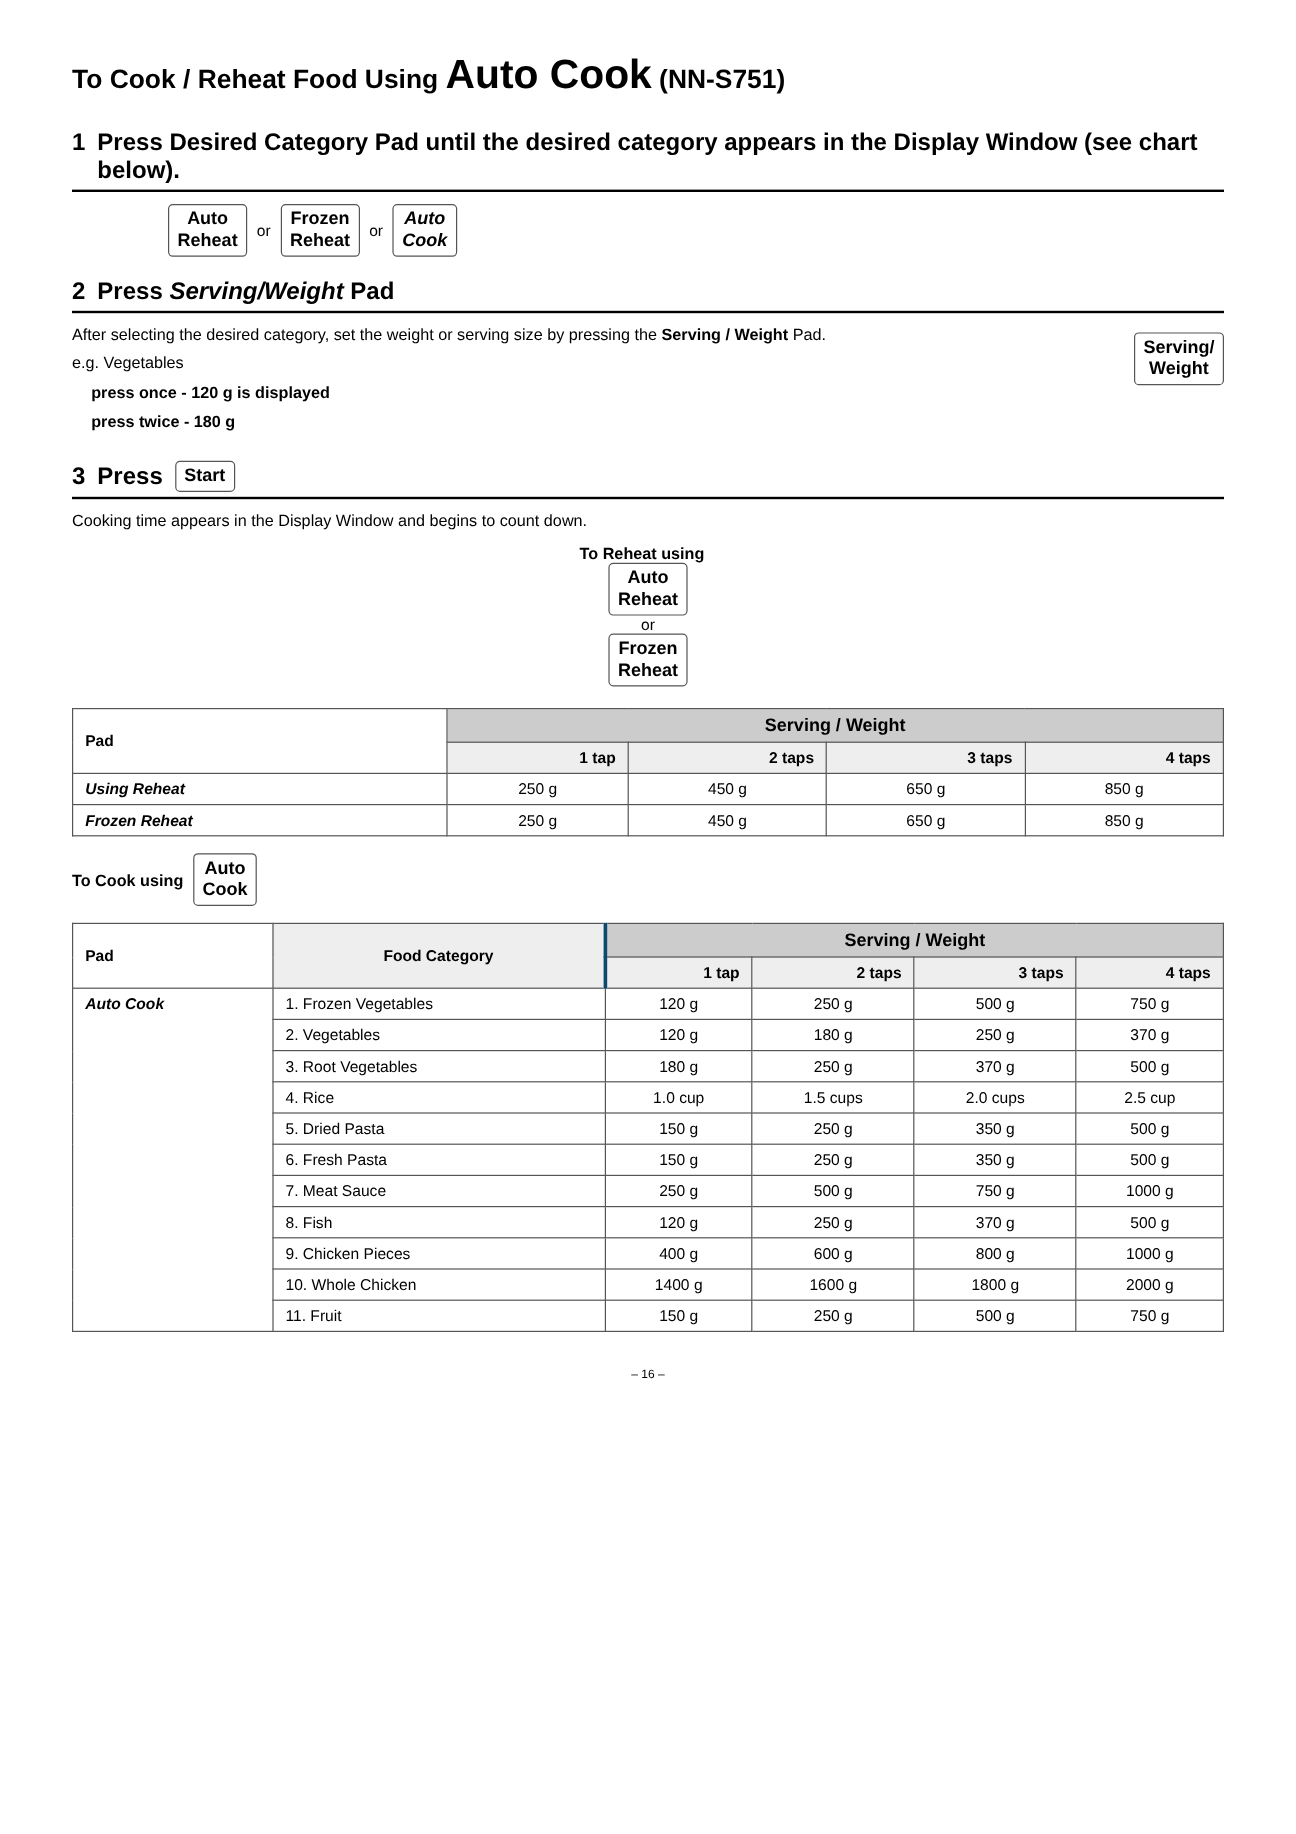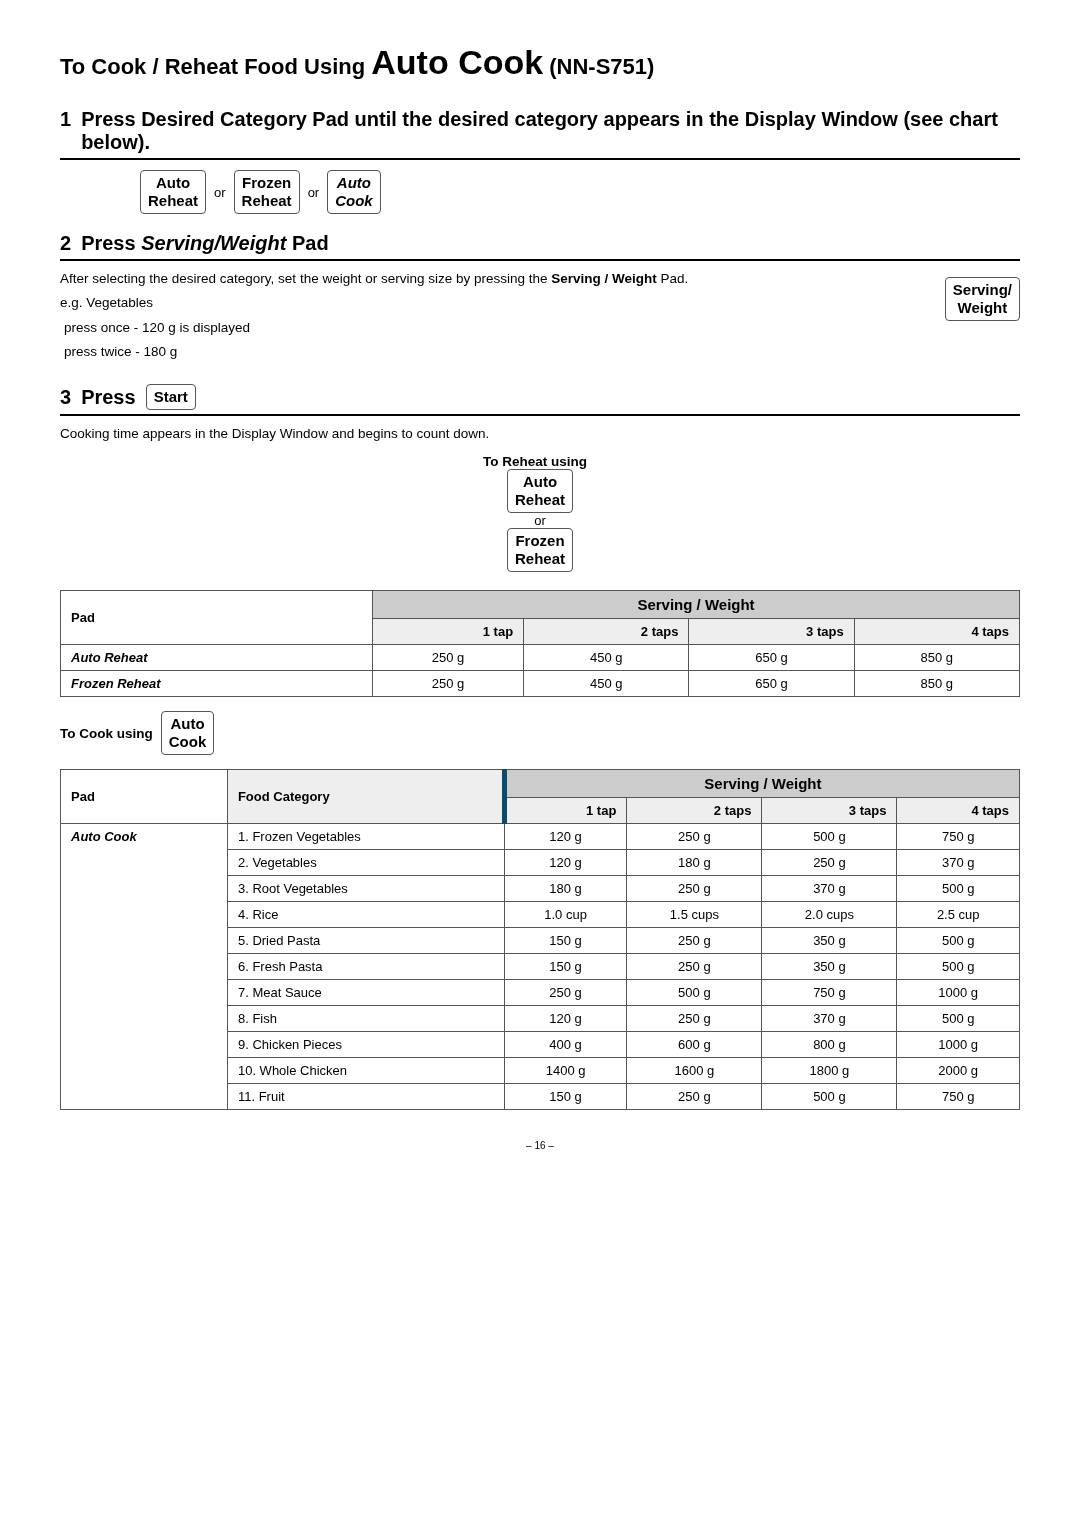--- a/index.html
+++ b/index.html
@@ -42,21 +42,22 @@
     }
     .section-title em {
       font-style: italic;
     }
     .body-text {
       font-size: 13.5px;
       margin-bottom: 4px;
       line-height: 1.5;
     }
     .indent {
-      margin-left: 4px;
+      margin-left: 16px;
+      font-weight: bold;
     }
     .button-inline {
       display: inline-block;
       border: 1px solid #555;
       border-radius: 4px;
       padding: 3px 7px;
       font-size: 15px;
       font-weight: bold;
       text-align: center;
       line-height: 1.2;
@@ -215,21 +216,21 @@
       </tr>
       <tr>
         <th>1 tap</th>
         <th>2 taps</th>
         <th>3 taps</th>
         <th>4 taps</th>
       </tr>
     </thead>
     <tbody>
       <tr>
-        <td class="row-label">Auto Reheat</td>
+        <td class="row-label">Using Reheat</td>
         <td class="center">250 g</td>
         <td class="center">450 g</td>
         <td class="center">650 g</td>
         <td class="center">850 g</td>
       </tr>
       <tr>
         <td class="row-label">Frozen Reheat</td>
         <td class="center">250 g</td>
         <td class="center">450 g</td>
         <td class="center">650 g</td>
@@ -243,21 +244,21 @@
   <div class="to-cook-label">
     <span>To Cook using</span>
     <span class="button-inline">Auto<br>Cook</span>
   </div>
 
   <div class="table-container">
     <table>
       <thead>
         <tr>
           <th rowspan="2" style="text-align:left; background:#fff; border-right:1px solid #555;">Pad</th>
-          <th rowspan="2" style="text-align:left; background:#eee; border-right:5px solid #0c4a6e;">Food Category</th>
+          <th rowspan="2" style="text-align:center; background:#eee; border-right:3px solid #0c4a6e;">Food Category</th>
           <th colspan="4" class="col-header-main">Serving / Weight</th>
         </tr>
         <tr>
           <th>1 tap</th>
           <th>2 taps</th>
           <th>3 taps</th>
           <th>4 taps</th>
         </tr>
       </thead>
       <tbody id="cook-table-body">

